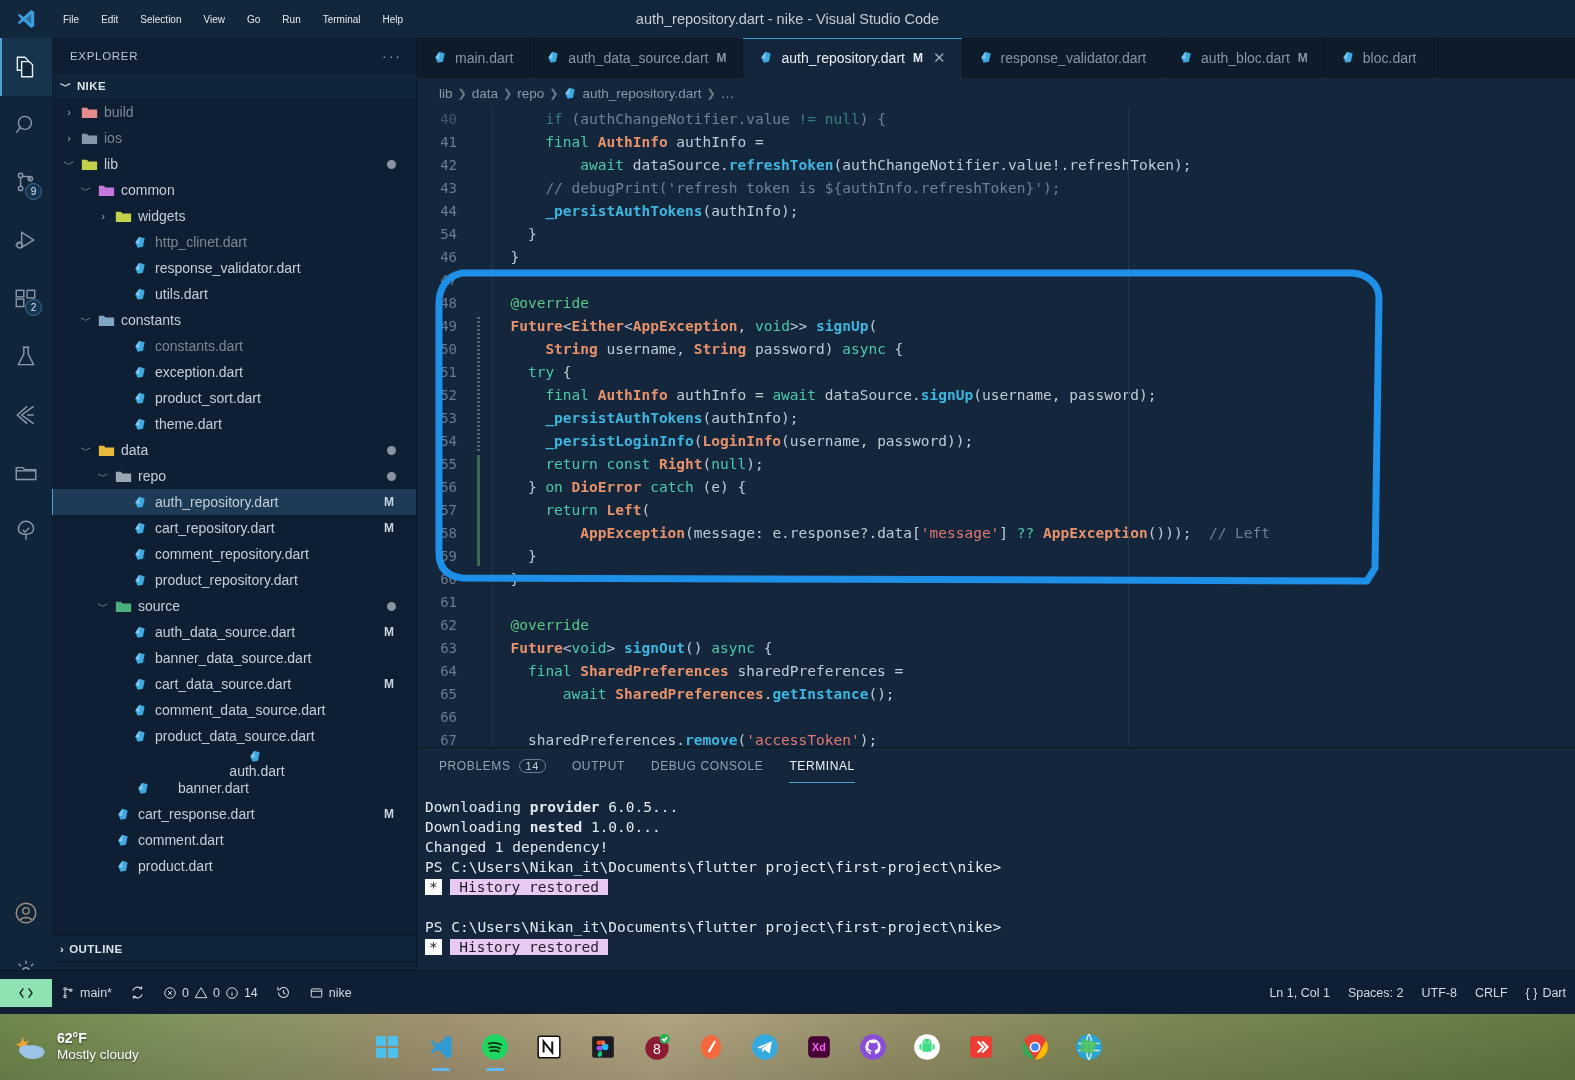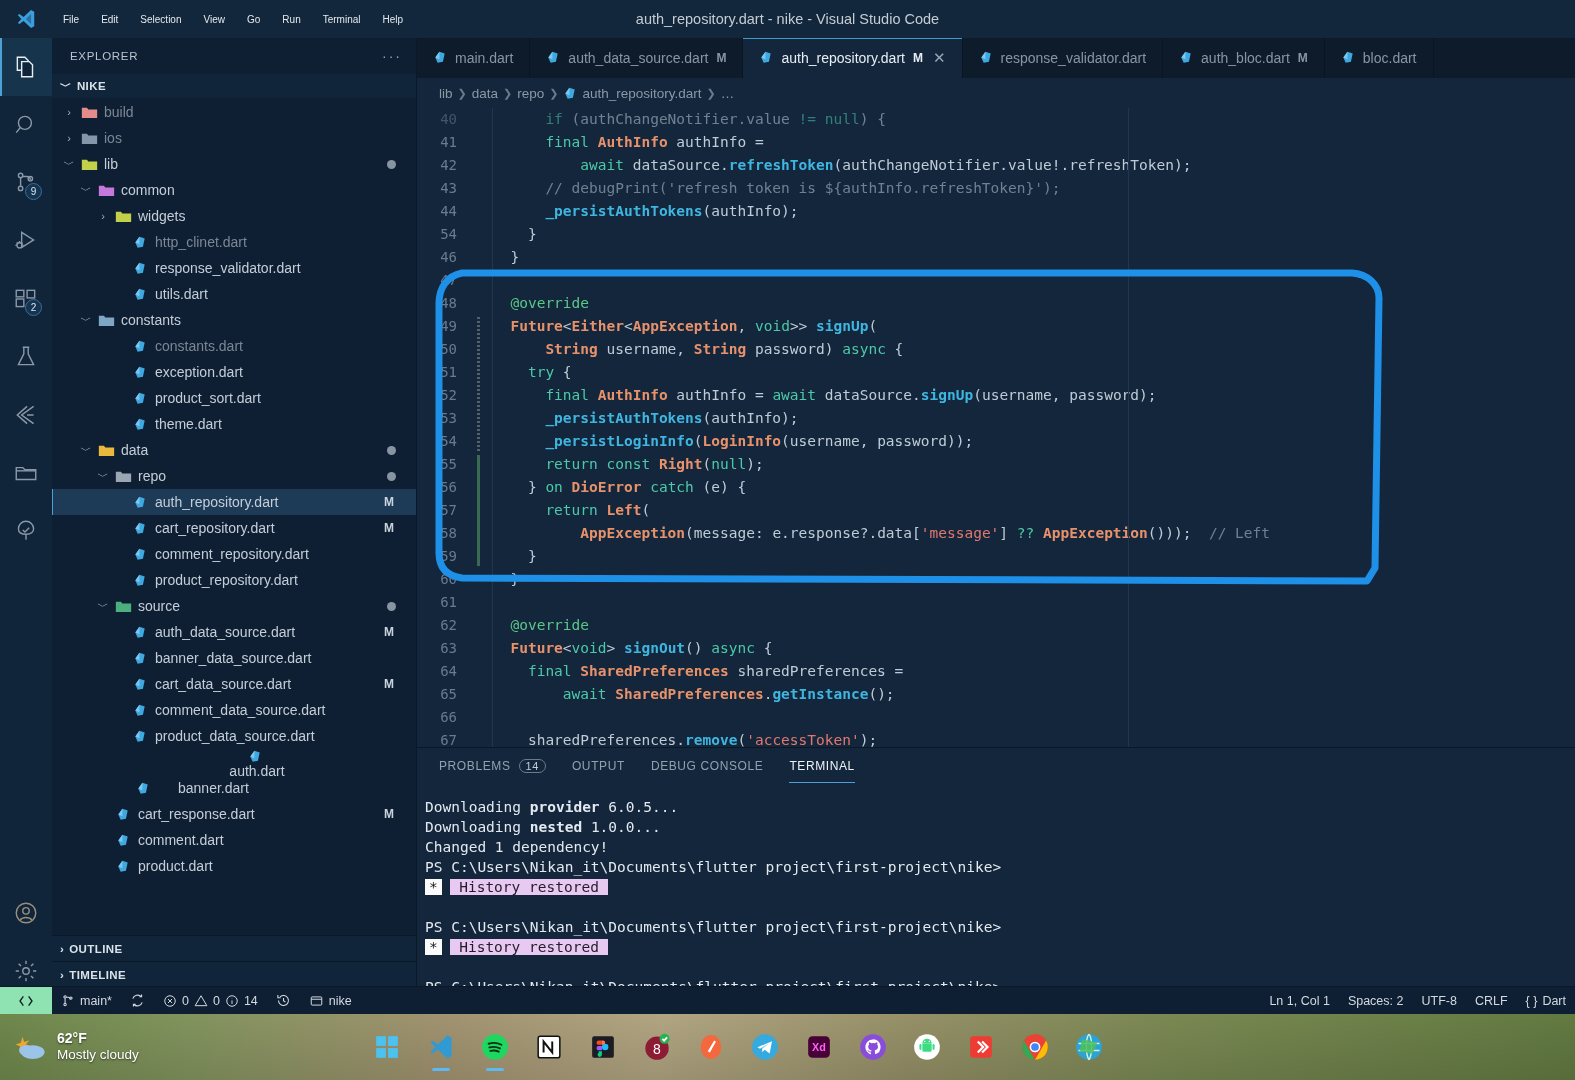--- a/index.html
+++ b/index.html
@@ -134,21 +134,21 @@
   .ptab.active { color: #eef3f8; box-shadow: inset 0 -1px 0 #4d9ed4; }
   .pcount { border: 1px solid #6b7b8b; border-radius: 9px; padding: 0px 6px; font-size: 11px; color: #c2ccd6; }
   .term { padding: 14px 0 0 8px; font-family: "DejaVu Sans Mono","Liberation Mono",monospace; font-size: 14.5px; line-height: 20px; color: #e3e9ef; }
   .tline { white-space: pre; }
   .thist { background: #e8c9f2; color: #221c28; }
   .tstar { background: #fbfbfb; color: #1b1b1b; padding: 0 4px; }
   .tbold { font-weight: bold; }
 
   
   .statusbar {
-    position: absolute; bottom: 66px; left: 0; width: 1575px; height: 28px;
+    position: absolute; bottom: 66px; left: 0; width: 1575px; height: 44px;
     background: #0f1f33; display: flex; align-items: center;
     font-size: 12.5px; color: #d2dae2; border-top: 1px solid #0b1827;
   }
   .remote { width: 52px; height: 28px; background: #8fe3b3; color: #0c2018; display:flex; align-items:center; justify-content:center; font-size: 15px; }
   .sitem { display: flex; align-items: center; gap: 5px; padding: 0 9px; height: 28px; cursor: pointer; white-space: nowrap; }
   .sright { margin-left: auto; display: flex; align-items: flex-end; }
 
   
   .taskbar {
     position: absolute; bottom: 0; left: 0; width: 1575px; height: 66px;

